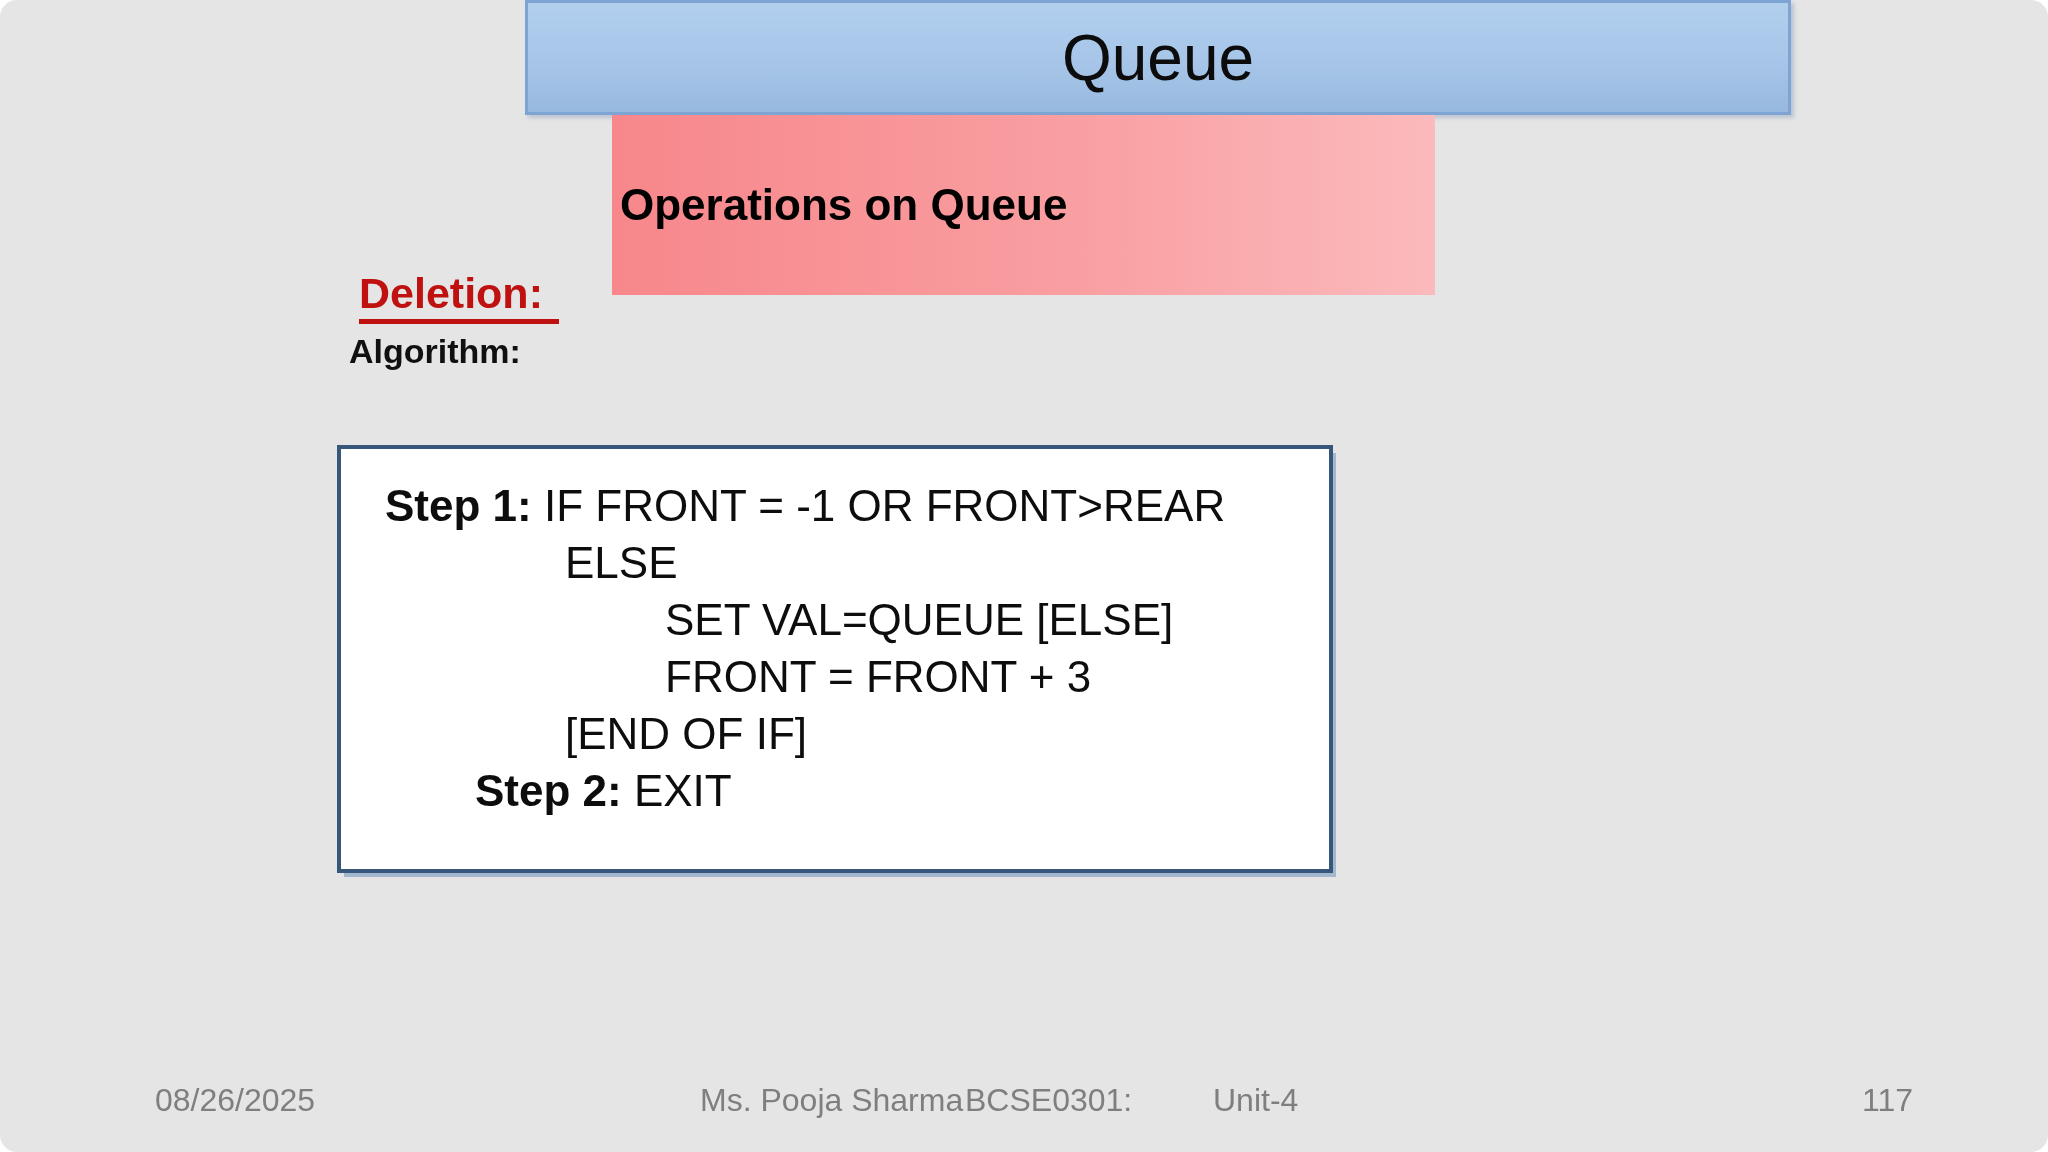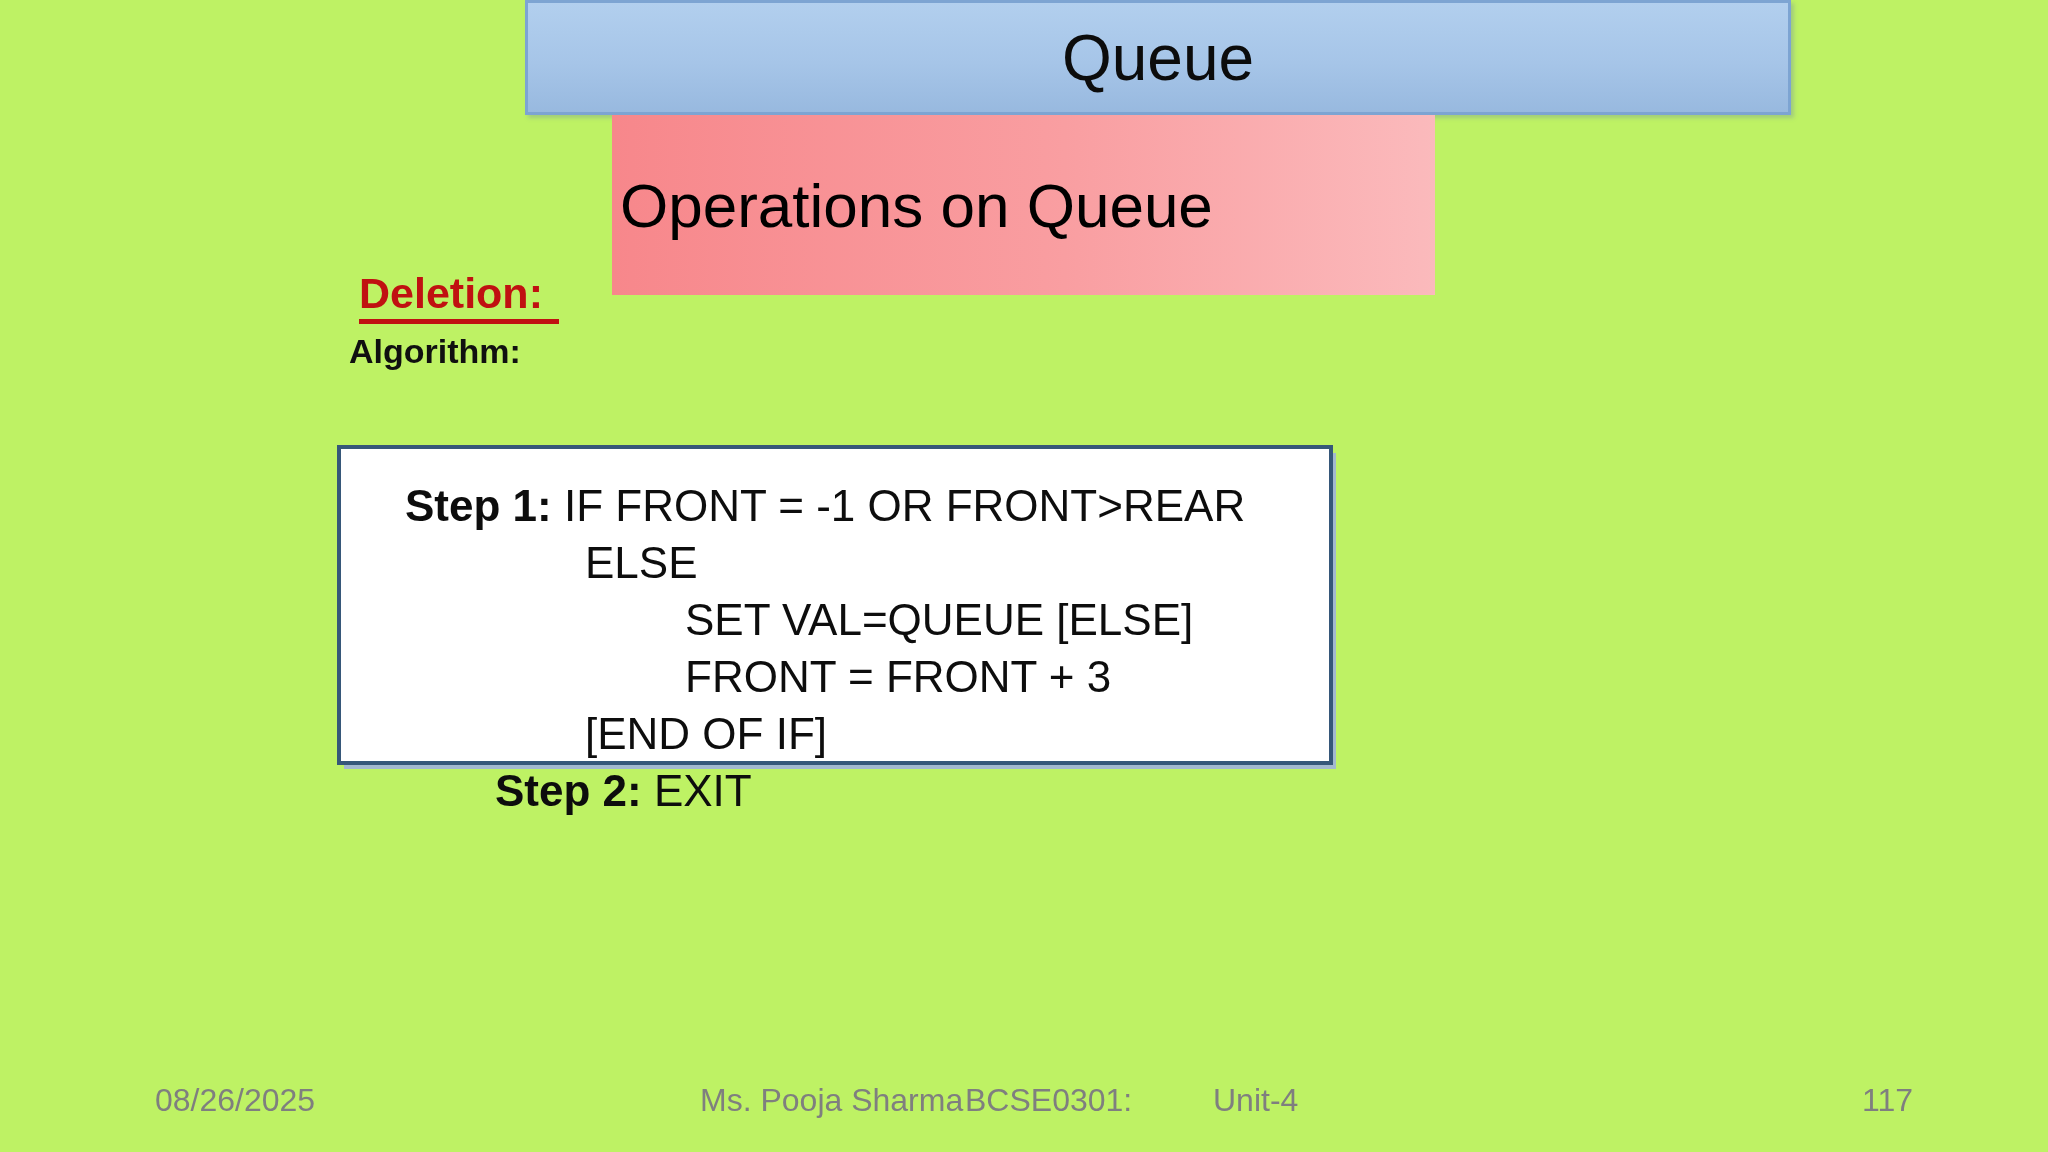--- a/index.html
+++ b/index.html
@@ -4,24 +4,25 @@
 <style>
   html, body {
     margin: 0;
     padding: 0;
     background: #ffffff;
   }
   .slide {
     position: relative;
     width: 2048px;
     height: 1152px;
-    background: #bef264;
+    background: #e5e5e5;
     overflow: hidden;
     font-family: "Liberation Sans", sans-serif;
     color: #0d0d0d;
+    border-radius: 17px;
   }
 
   
   .title-banner {
     position: absolute;
     left: 525px;
     top: 0px;
     width: 1266px;
     height: 115px;
     box-sizing: border-box;
@@ -45,23 +46,23 @@
     top: 115px;
     width: 823px;
     height: 180px;
     box-sizing: border-box;
     background: linear-gradient(90deg, #f7878b 0%, #f99ea1 55%, #fbbabc 100%);
     display: flex;
     align-items: center;
     padding-left: 8px;
   }
   .subtitle-banner .t {
-    font-size: 62px;
+    font-size: 44px;
     color: #000000;
-    font-weight: 400;
+    font-weight: 700;
   }
 
   
   .heading-red {
     position: absolute;
     left: 349px;
     top: 268px;
     font-size: 43px;
     font-weight: bold;
     color: #c01111;
@@ -83,27 +84,26 @@
     color: #101010;
     line-height: 50px;
   }
 
   
   .algo-box {
     position: absolute;
     left: 337px;
     top: 445px;
     width: 996px;
-    height: 320px;
+    height: 428px;
     box-sizing: border-box;
     background: #ffffff;
     border: 4px solid #365779;
     box-shadow: 5px 6px 0 -2px #a3b8cf;
     padding-top: 28px;
-    padding-left: 20px;
   }
   .algo-line {
     white-space: pre;
     font-size: 44px;
     line-height: 57px;
     color: #0d0d0d;
   }
   .algo-line b { font-weight: bold; }
   .ind0 { padding-left: 44px; }
   .ind1 { padding-left: 134px; }

